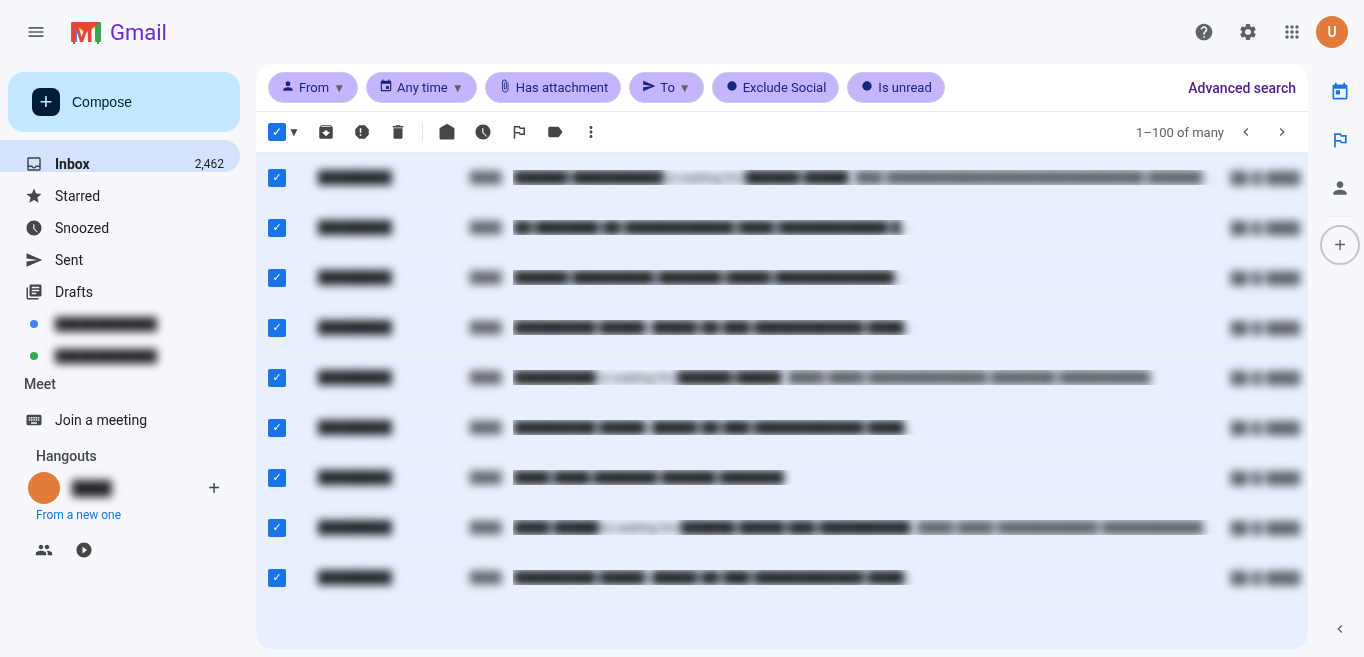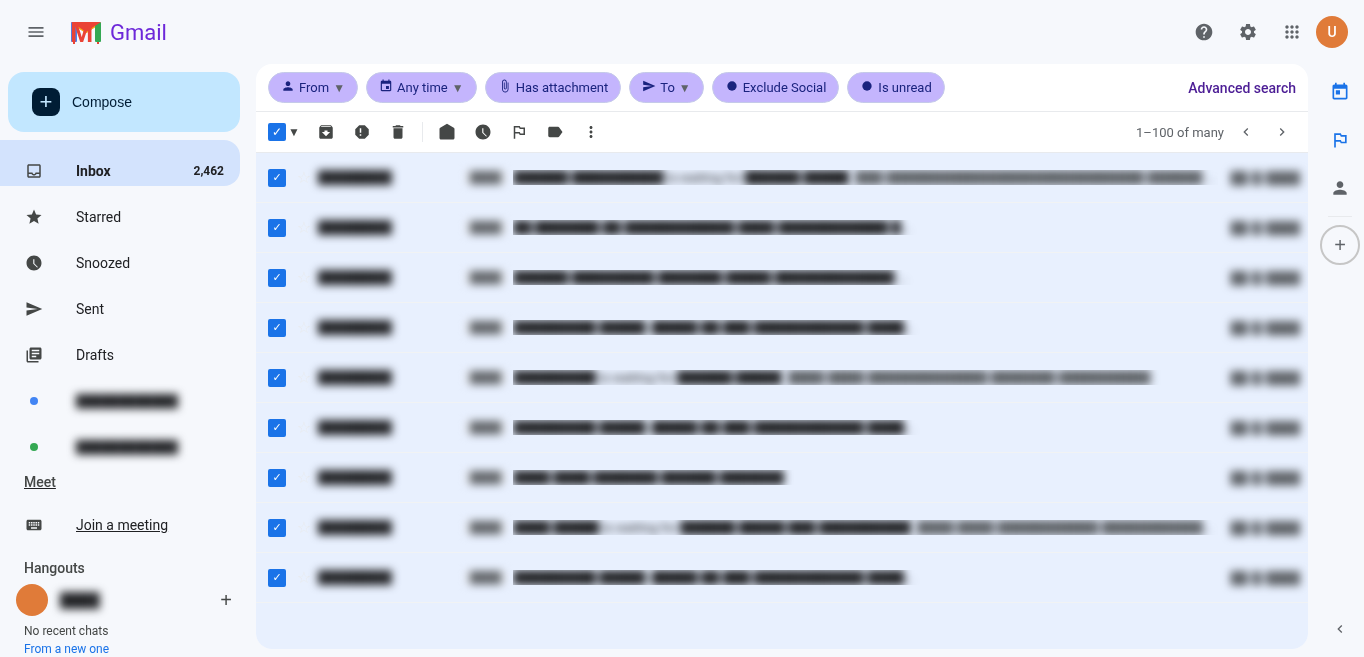--- a/index.html
+++ b/index.html
@@ -107,40 +107,40 @@
     .compose-plus {
       width: 28px; height: 28px;
       background: #001d35;
       border-radius: 8px;
       display: flex; align-items: center; justify-content: center;
       color: #c2e7ff; font-size: 22px; font-weight: 300; line-height: 1;
     }
     .nav-item {
       display: flex; align-items: center;
       padding: 16px 16px 0 24px;
-      height: 46px;
+      height: 32px;
       border-radius: 0 16px 16px 0;
       margin-right: 16px;
       cursor: pointer;
       font-size: 14px;
       color: #202124;
-      gap: 32px;
+      gap: 11px;
     }
     .nav-item.active { background: #d3e3fd; font-weight: 700; }
     .nav-item-icon { width: 20px; display: flex; align-items: center; justify-content: center; color: #444746; flex-shrink: 0; }
     .nav-item-label { flex: 1; }
-    .nav-item-count { color: #202124; font-size: 12px; font-weight: 700; }
+    .nav-item-count { color: #202124; font-size: 12px; font-weight: 400; }
     .nav-item-dot { width: 8px; height: 8px; border-radius: 50%; display: inline-block; }
 
     
-    .meet-section { padding: 8px 0; text-decoration: underline; }
+    .meet-section { padding: 8px 0; }
     .meet-header { padding: 4px 16px 4px 24px; font-size: 14px; color: #444746; font-weight: 500; }
 
     
-    .hangouts-section { padding: 8px 0; }
+    .hangouts-section { padding: 8px 12px; }
     .hangouts-header {
       padding: 4px 16px 4px 24px;
       font-size: 14px; color: #444746; font-weight: 500;
     }
     .hangout-item {
       display: flex; align-items: center;
       padding: 4px 16px 4px 16px;
       gap: 12px;
       cursor: pointer;
     }
@@ -480,21 +480,20 @@
       </div>
     </div>
 
     <div class="hangouts-section">
       <div class="hangouts-header">Hangouts</div>
       <div class="hangout-item">
         <div class="hangout-avatar"></div>
         <span class="hangout-name blurred">████</span>
         <button class="hangout-add-btn">+</button>
       </div>
-      <div class="no-chats">No recent chats</div>
       <div class="start-new">From a new one</div>
       <div class="hangout-footer">
         <button class="hangout-footer-btn">
           <svg width="18" height="18" viewBox="0 0 24 24" fill="currentColor">
               <path d="M16 11c1.66 0 2.99-1.34 2.99-3S17.66 5 16 5c-1.66 0-3 1.34-3 3s1.34 3 3 3zm-8 0c1.66 0 2.99-1.34 2.99-3S9.66 5 8 5C6.34 5 5 6.34 5 8s1.34 3 3 3zm0 2c-2.33 0-7 1.17-7 3.5V19h14v-2.5c0-2.33-4.67-3.5-7-3.5zm8 0c-.29 0-.62.02-.97.05 1.16.84 1.97 1.97 1.97 3.45V19h6v-2.5c0-2.33-4.67-3.5-7-3.5z"></path>
             </svg>
         </button>
         <button class="hangout-footer-btn">
           <svg width="18" height="18" viewBox="0 0 24 24" fill="currentColor">
               <path d="M12 2C6.48 2 2 6.48 2 12s4.48 10 10 10 10-4.48 10-10S17.52 2 12 2zm-2 14.5v-9l6 4.5-6 4.5z"></path>

